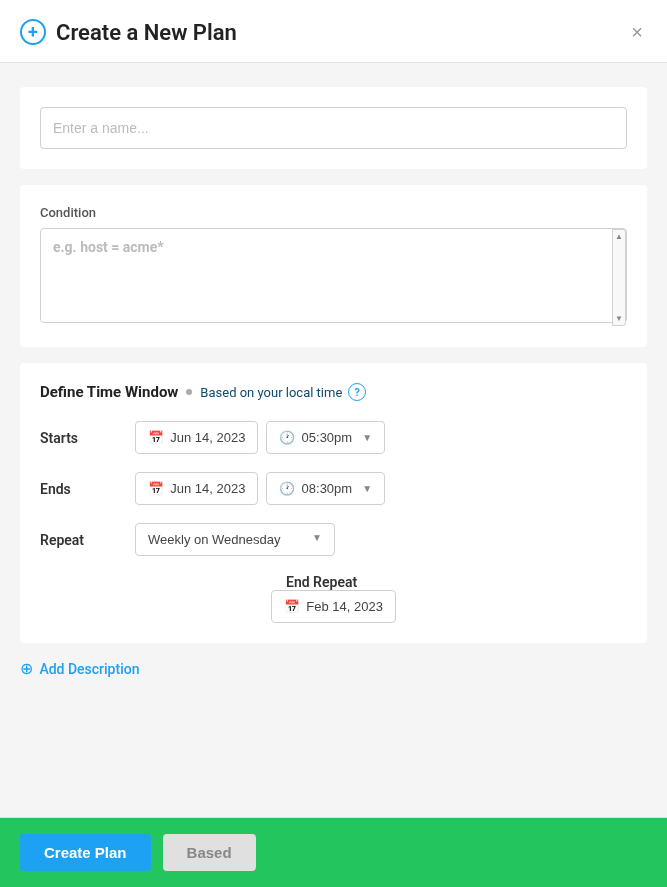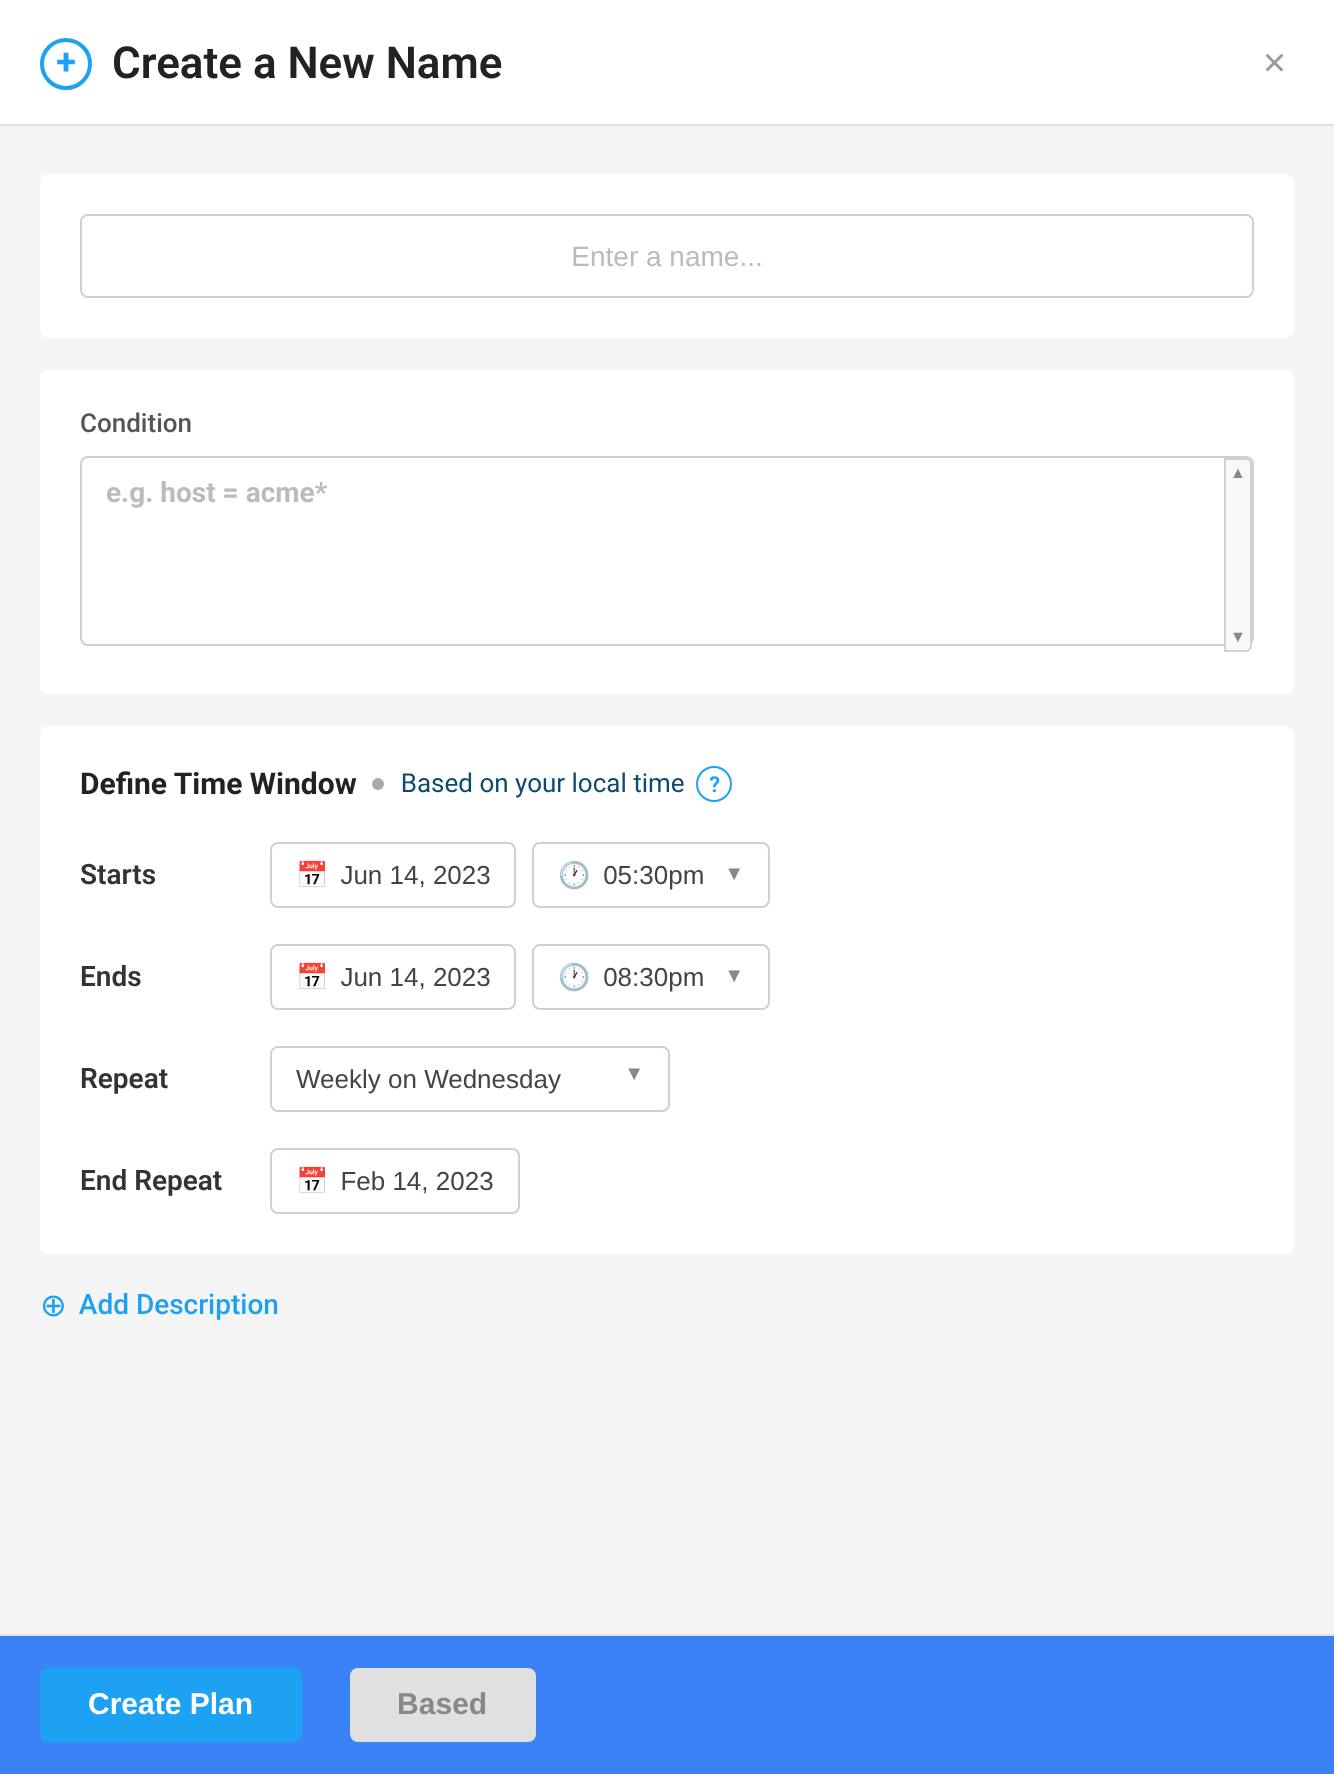--- a/index.html
+++ b/index.html
@@ -91,21 +91,20 @@
     .text-input {
       width: 100%;
       height: 42px;
       border: 1px solid #d0d0d0;
       border-radius: 4px;
       padding: 0 12px;
       font-size: 14px;
       color: #333;
       outline: none;
       background: #fff;
-      text-align: center;
     }
 
     .text-input::placeholder { color: #bbb; }
 
     
     .time-window-header {
       display: flex;
       align-items: center;
       margin-bottom: 20px;
     }
@@ -146,21 +145,21 @@
       cursor: pointer;
     }
 
     
     .form-row {
       display: flex;
       align-items: center;
       margin-bottom: 18px;
     }
 
-    .form-row:last-child { margin-bottom: 0; }
+    .form-row:last-child { margin-bottom: 0; flex-direction: column; }
 
     .row-label {
       font-size: 14px;
       font-weight: 600;
       color: #333;
       width: 95px;
       flex-shrink: 0;
     }
 
     .row-controls {
@@ -242,24 +241,24 @@
     }
 
     .add-icon {
       font-size: 16px;
       color: #1da1f2;
     }
 
     
     .dialog-footer {
       padding: 16px 20px;
-      background: #3b82f6;
+      background: #22c55e;
       border-top: 1px solid #e0e0e0;
       display: flex;
-      gap: 24px;
+      gap: 12px;
       align-items: center;
     }
 
     .btn-create {
       background: #1da1f2;
       color: #fff;
       border: none;
       border-radius: 4px;
       padding: 10px 24px;
       font-size: 15px;
@@ -323,21 +322,21 @@
   </style>
 </head>
 <body>
 
 <div class="dialog">
 
   <div class="dialog-header">
     <div class="header-icon">
       <span>+</span>
     </div>
-    <span class="dialog-title">Create a New Name</span>
+    <span class="dialog-title">Create a New Plan</span>
     <button class="close-btn">×</button>
   </div>
 
   <div class="dialog-content">
 
     <div class="form-section">
       <input class="text-input" type="text" placeholder="Enter a name..." style="">
     </div>
 
     <div class="form-section">

